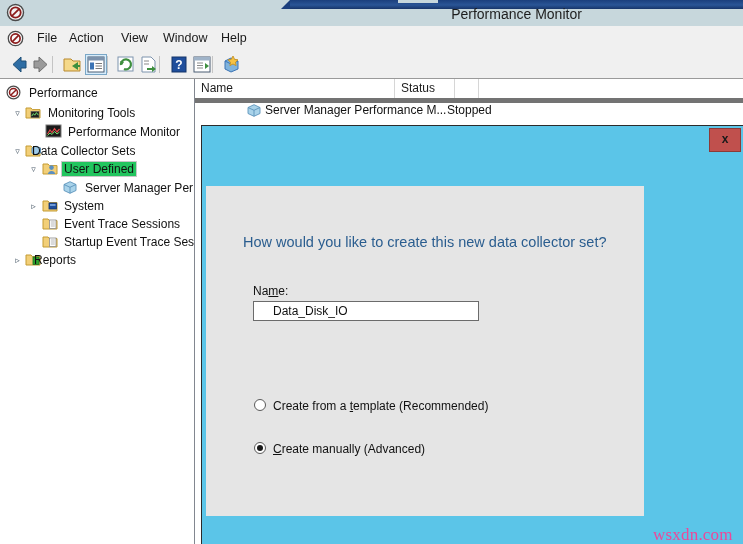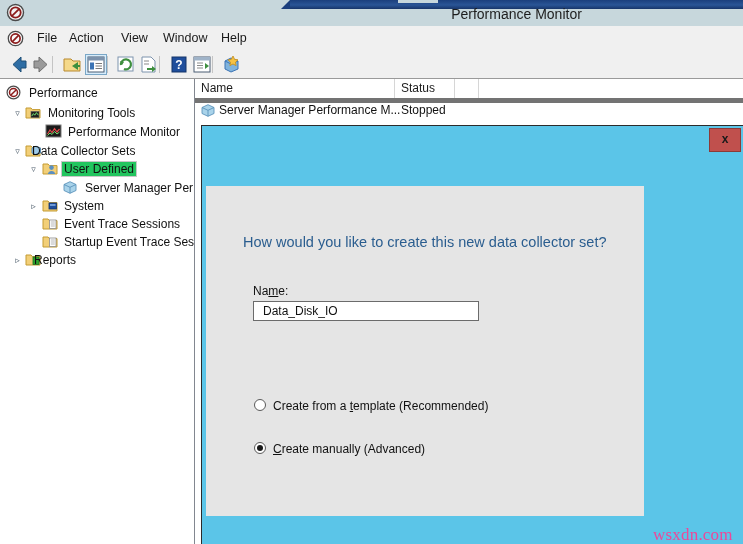--- a/index.html
+++ b/index.html
@@ -3,21 +3,21 @@
 <meta charset="utf-8">
 <style>
   html,body{margin:0;padding:0;}
   body{
     width:743px;height:544px;overflow:hidden;position:relative;
     background:#ffffff;
     font-family:"Liberation Sans","DejaVu Sans",sans-serif;
     font-size:12px;color:#000;
     -webkit-font-smoothing:antialiased;
   }
-  .abs{position:absolute;}
+  .abs{position:absolute;margin-left:46px;}
 
   
   #titlebar{
     position:absolute;left:0;top:0;width:743px;height:26px;
     background:#c7d7dc;
   }
   #title-banner{
     position:absolute;left:290px;top:0;width:453px;height:9px;
     background:linear-gradient(to bottom,#1b3f7d 0%,#2a5596 55%,#17356a 100%);
   }
@@ -116,21 +116,21 @@
   }
 
   #question{
     position:absolute;left:37px;top:48px;font-size:14.5px;color:#2a5d8f;white-space:nowrap;
   }
   #name-label{position:absolute;left:47px;top:98px;font-size:12px;color:#111;}
   #name-input{
     position:absolute;left:47px;top:115px;width:226px;height:20px;
     border:1px solid #6b6b6b;background:#fff;box-sizing:border-box;
     font-family:"Liberation Sans","DejaVu Sans",sans-serif;font-size:12px;color:#111;
-    padding:0 9px;outline:none;
+    padding:0 19px;outline:none;
   }
   .radio-row{position:absolute;left:48px;height:16px;cursor:pointer;}
   .radio-mark{
     position:absolute;left:0;top:1px;width:12px;height:12px;border-radius:50%;
     border:1px solid #5a5a5a;background:#fff;box-sizing:border-box;
   }
   .radio-mark.on:after{
     content:"";position:absolute;left:2px;top:2px;width:6px;height:6px;
     border-radius:50%;background:#1a1a1a;
   }

